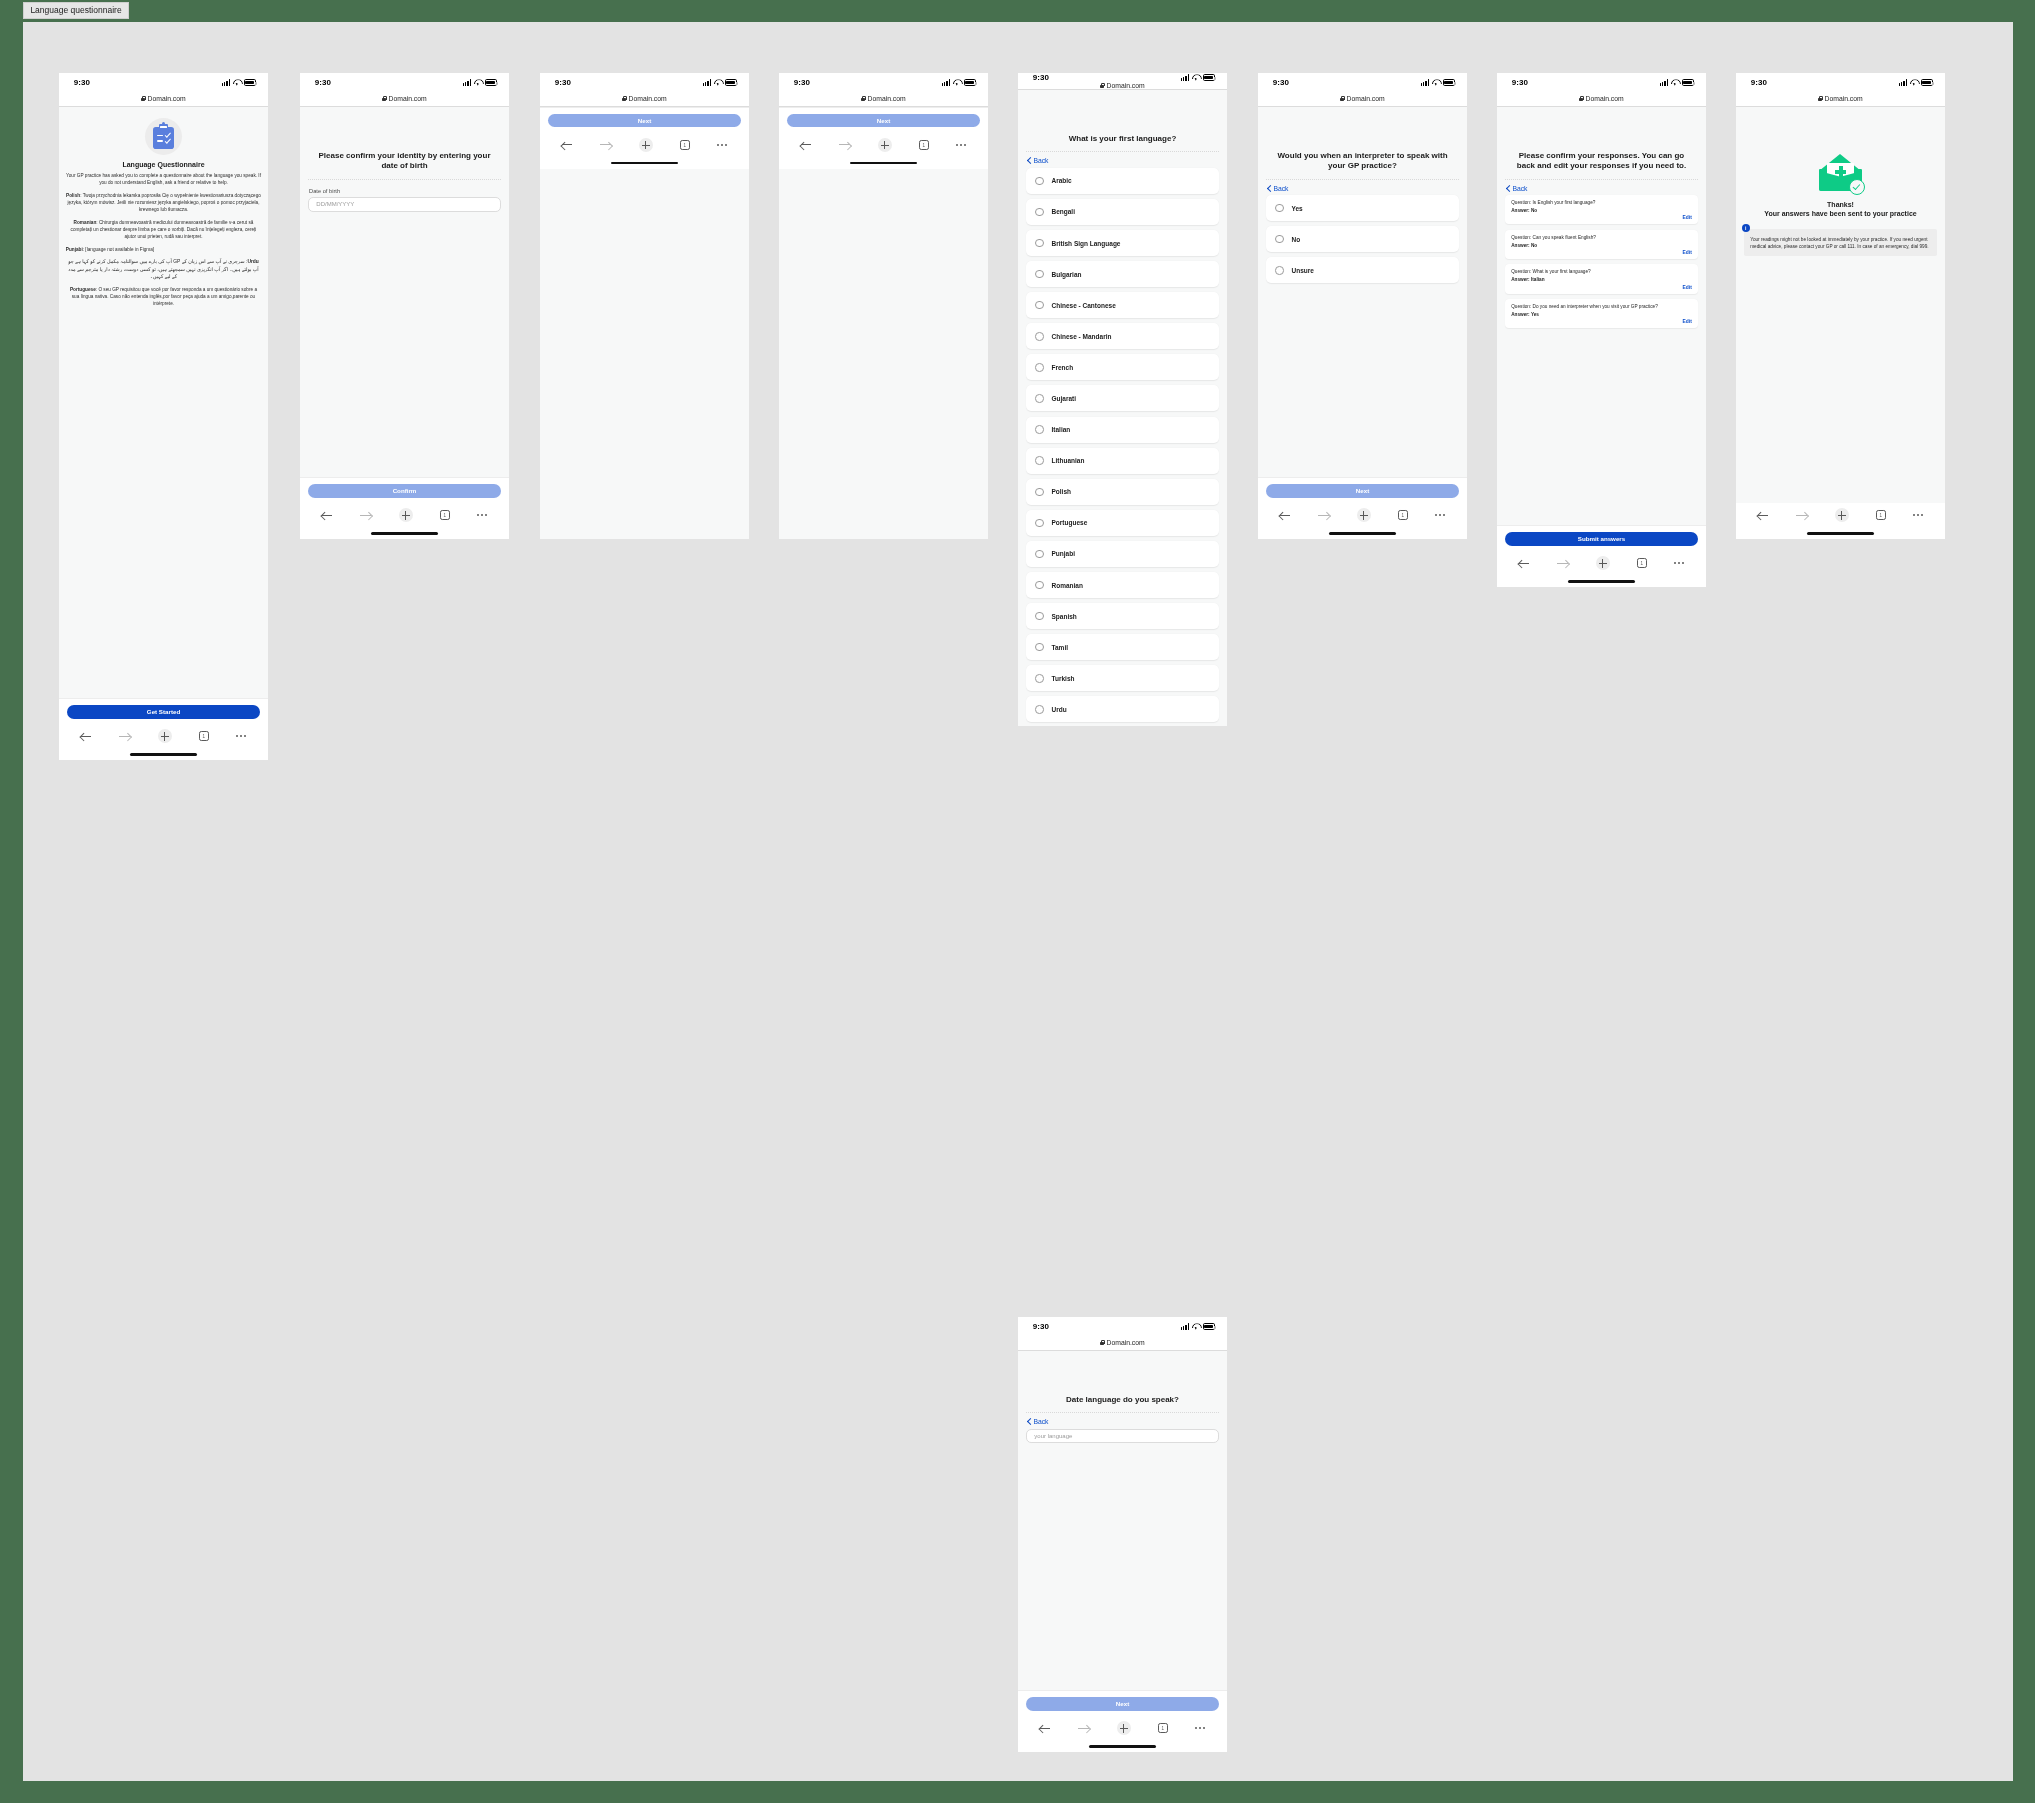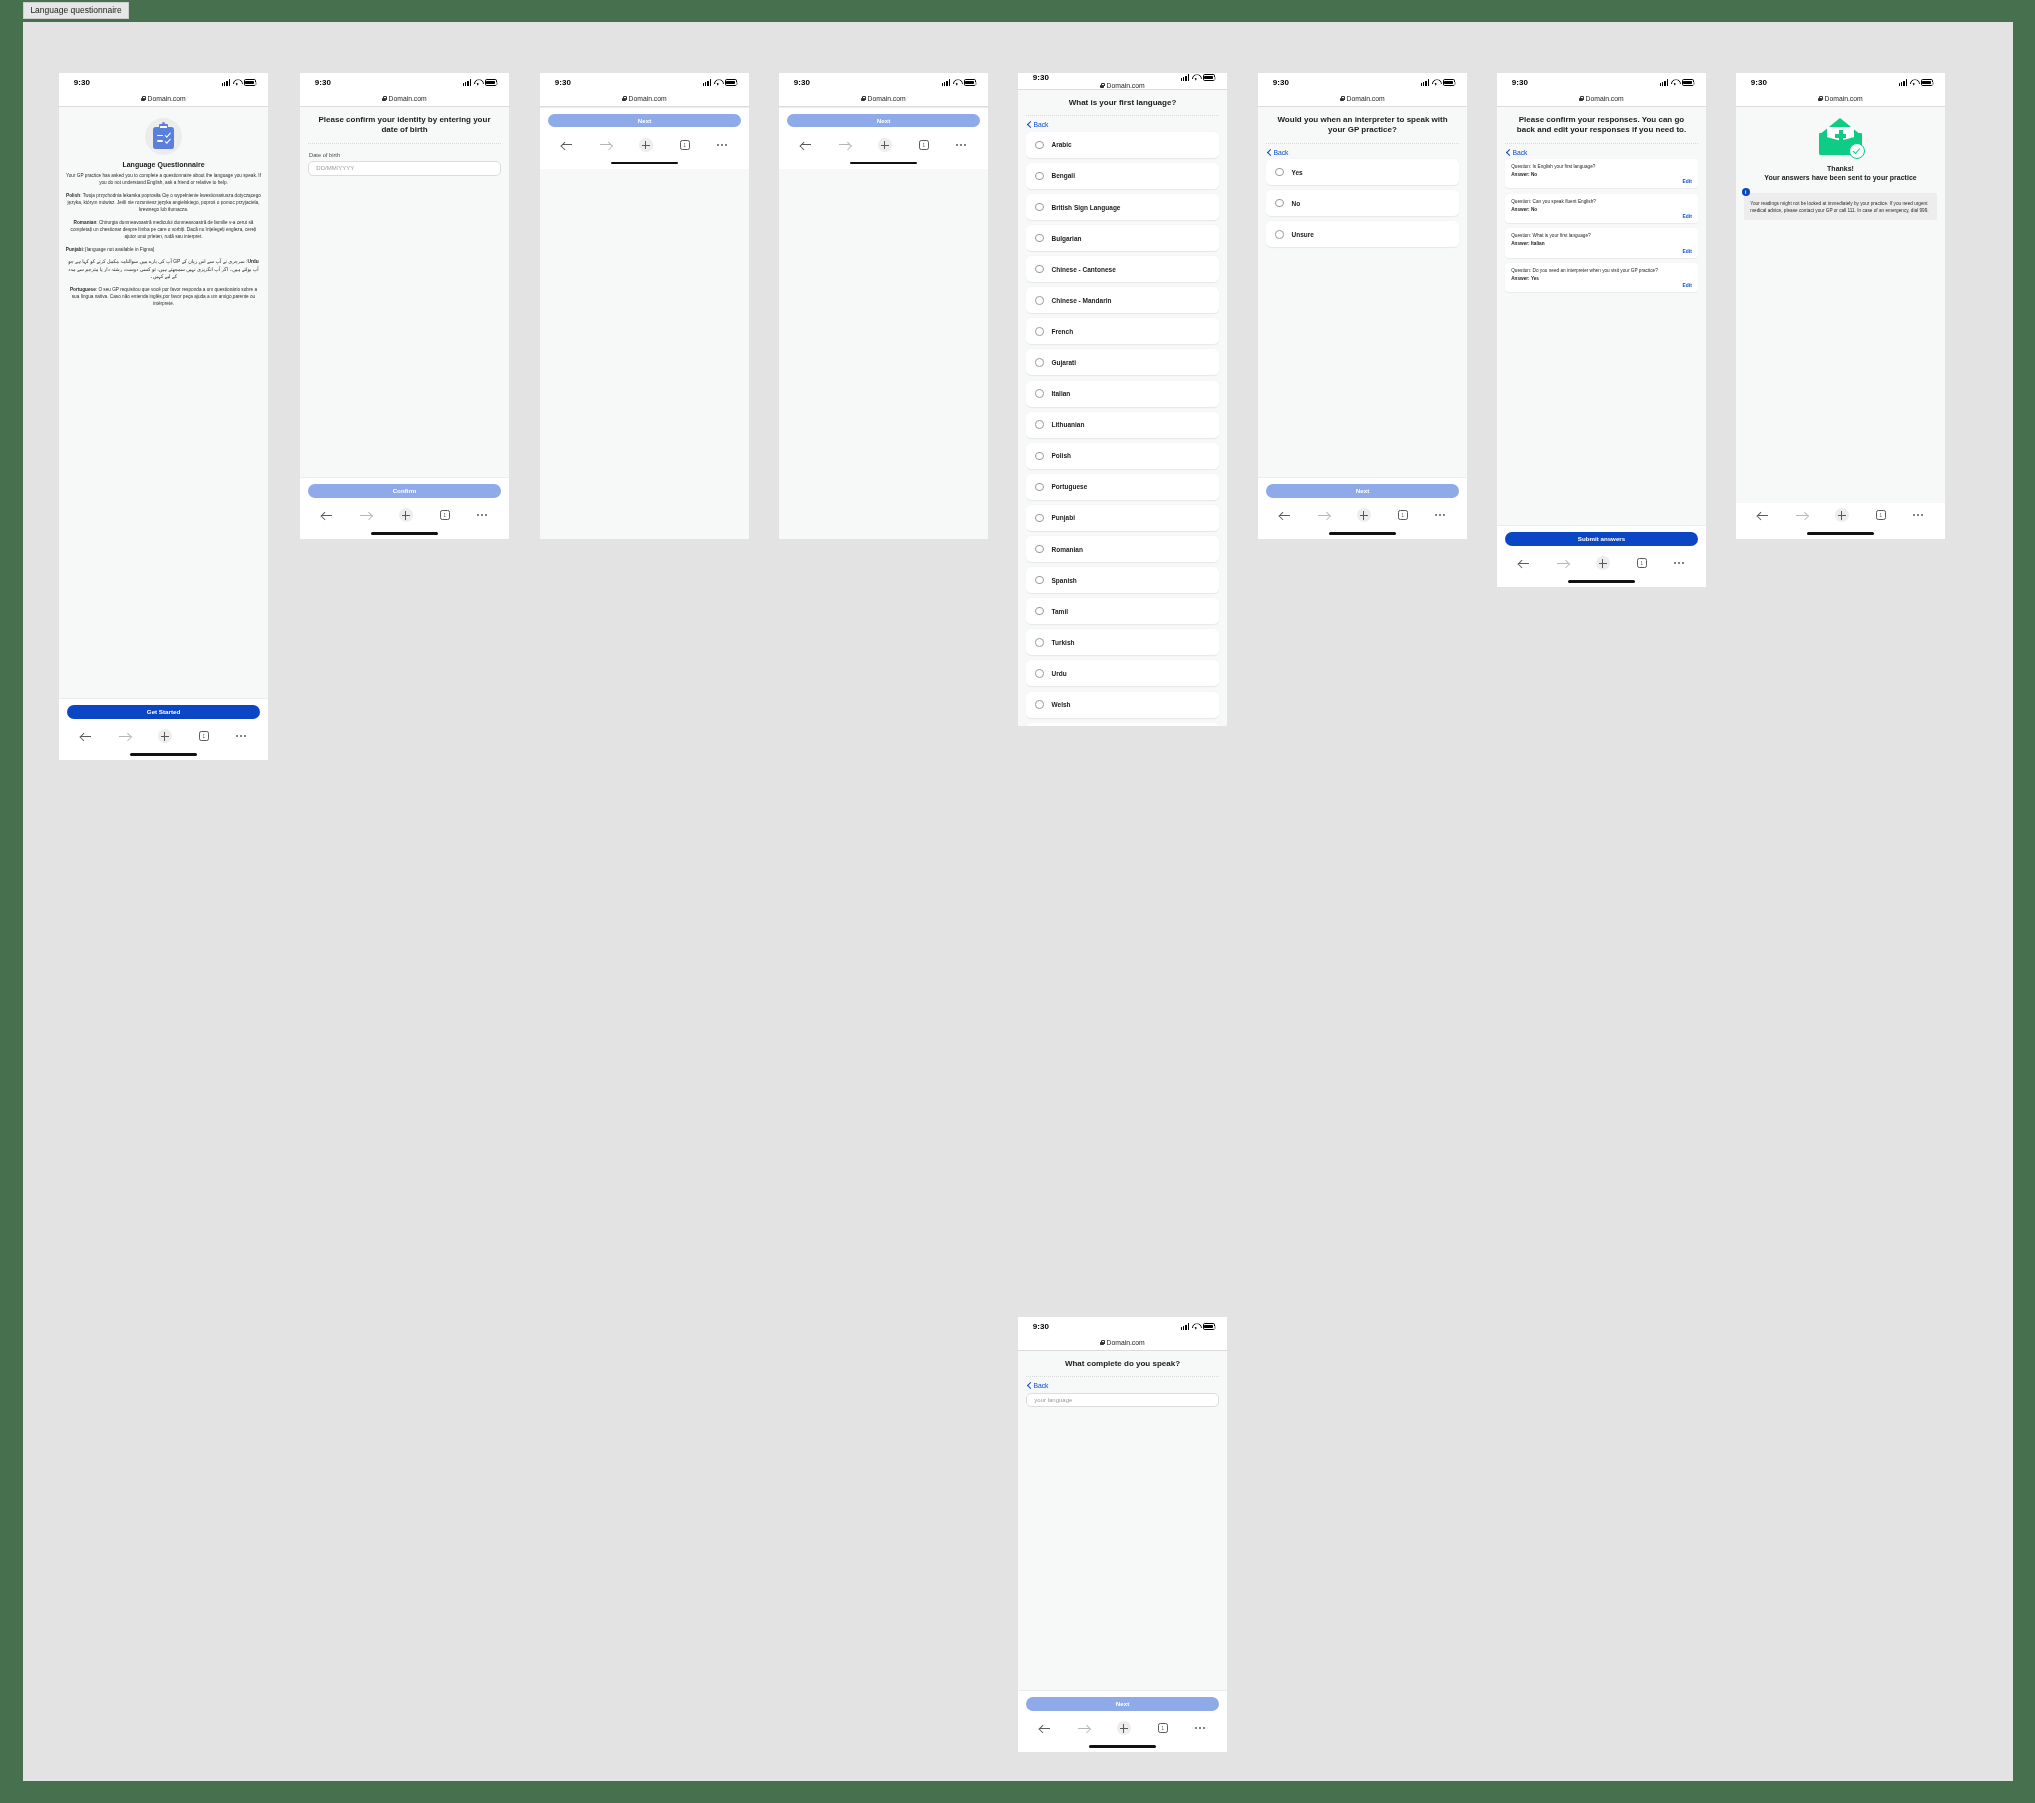--- a/index.html
+++ b/index.html
@@ -68,21 +68,21 @@
     gap: 2.3px;
     border-bottom: 0.6px solid #dcdcdc;
   }
   .lock { width: 4px; height: 5.1px; position: relative; }
   .lock::before{ content:""; position:absolute; left:0; bottom:0; width:4px; height:3.1px;
                  background:#333; border-radius:0.7px; }
   .lock::after{ content:""; position:absolute; left:0.9px; top:0; width:2.1px; height:2.5px;
                 border:0.7px solid #333; border-bottom:none; border-radius:1.2px 1.2px 0 0; }
   .url-text { font-size: 6.8px; color: #1e1e1e; }
 
-  .content { flex: 1; padding: 0 8px; background: #f7f8f8; position: relative; }
+  .content { flex: 1; padding: 0 8px; background: #f7f8f8; position: relative; margin-top: 36px; }
   .q-title {
     text-align: center; font-size: 8px; font-weight: bold; color: #1b1b1b;
     line-height: 1.32; padding: 8px 4.5px 6.8px 4.5px;
     border-bottom: 0.6px dotted #d9d9d9;
   }
   .back-row { padding: 5.1px 1.1px 3.4px 1.1px; display: flex; align-items: center; gap: 2.3px; }
   .chev {
     width: 4px; height: 6.8px; position: relative; flex: none;
   }
   .chev::before{
@@ -699,21 +699,21 @@
           </span>
         <span class="wifi"></span>
         <span class="batt"></span>
       </span>
     </div>
     <div class="urlbar">
       <span class="lock"></span>
       <span class="url-text">Domain.com</span>
     </div>
     <div class="content">
-      <div class="q-title">What complete do you speak?</div>
+      <div class="q-title">Date language do you speak?</div>
       <div class="back-row">
         <span class="chev"></span>
         <span class="back-label">Back</span>
       </div>
       <div class="field">your language</div>
     </div>
     <div class="btn-wrap">
       <div class="btn disabled">Next</div>
     </div>
     <div class="navbar">

